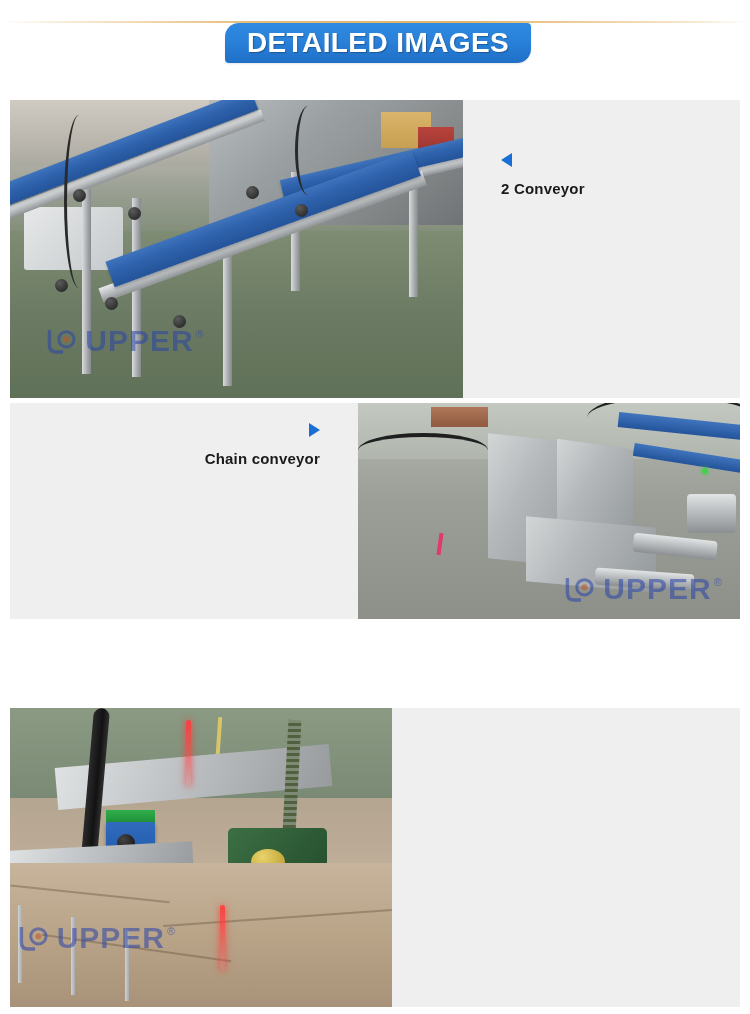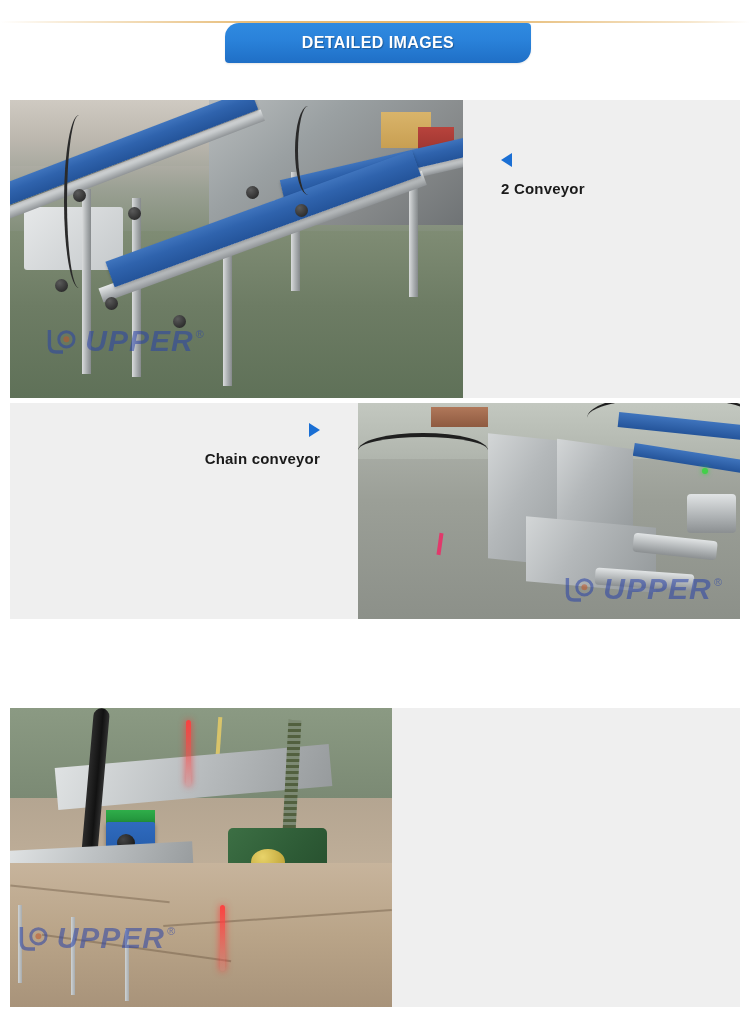--- a/index.html
+++ b/index.html
@@ -50,21 +50,21 @@
     background: linear-gradient(to bottom, #2f8ae0 0%, #2a82da 42%, #1f6fc6 100%);
     border-radius: 14px 4px 14px 4px;
     display: flex;
     align-items: center;
     justify-content: center;
     box-shadow: 0 1px 2px rgba(0,0,0,0.10);
   }
 
   .banner-title {
     color: #ffffff;
-    font-size: 16px;
+    font-size: 28px;
     font-weight: bold;
     letter-spacing: 0.4px;
     text-shadow: 1px 1px 1px rgba(0,0,0,0.28);
     white-space: nowrap;
   }
 
   
   .row {
     position: absolute;
     left: 10px;
@@ -75,21 +75,20 @@
   #row-1 { top: 100px; height: 298px; }
   #row-2 { top: 403px; height: 216px; }
   #row-3 { top: 708px; height: 299px; }
 
   .photo {
     position: absolute;
     top: 0;
     height: 100%;
     overflow: hidden;
     background: #8d9196;
-    font-style: italic;
   }
 
   #row-1 .photo { left: 0;   width: 453px; }
   #row-2 .photo { left: 348px; width: 382px; }
   #row-3 .photo { left: 0;   width: 382px; }
 
   .caption-pane {
     position: absolute;
     top: 0;
     height: 100%;

